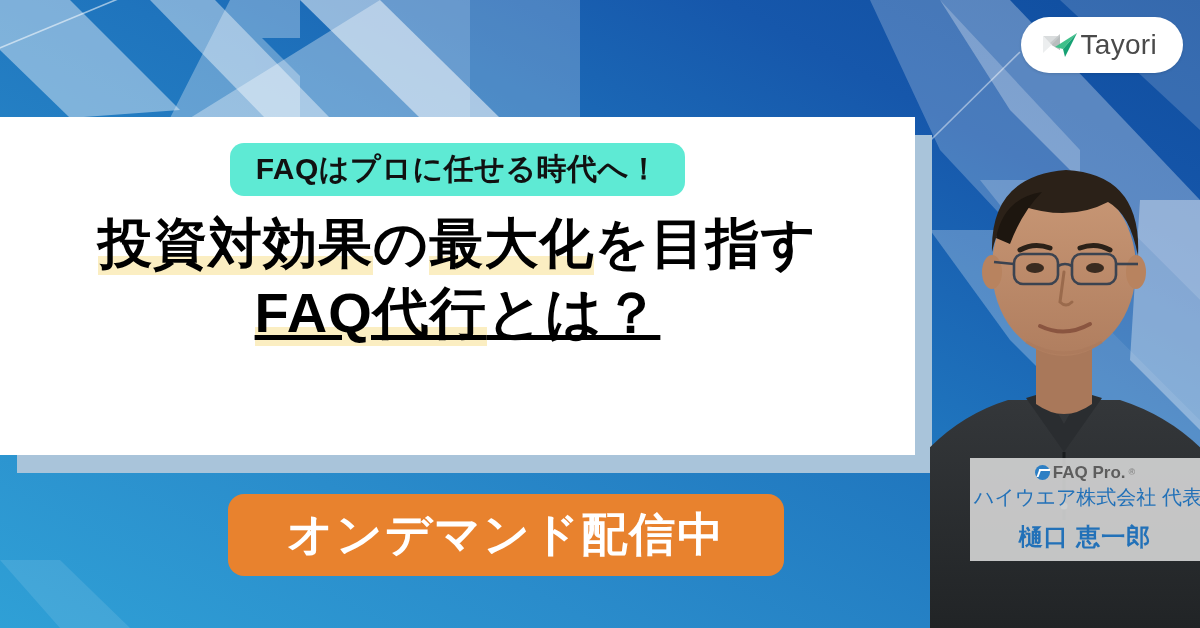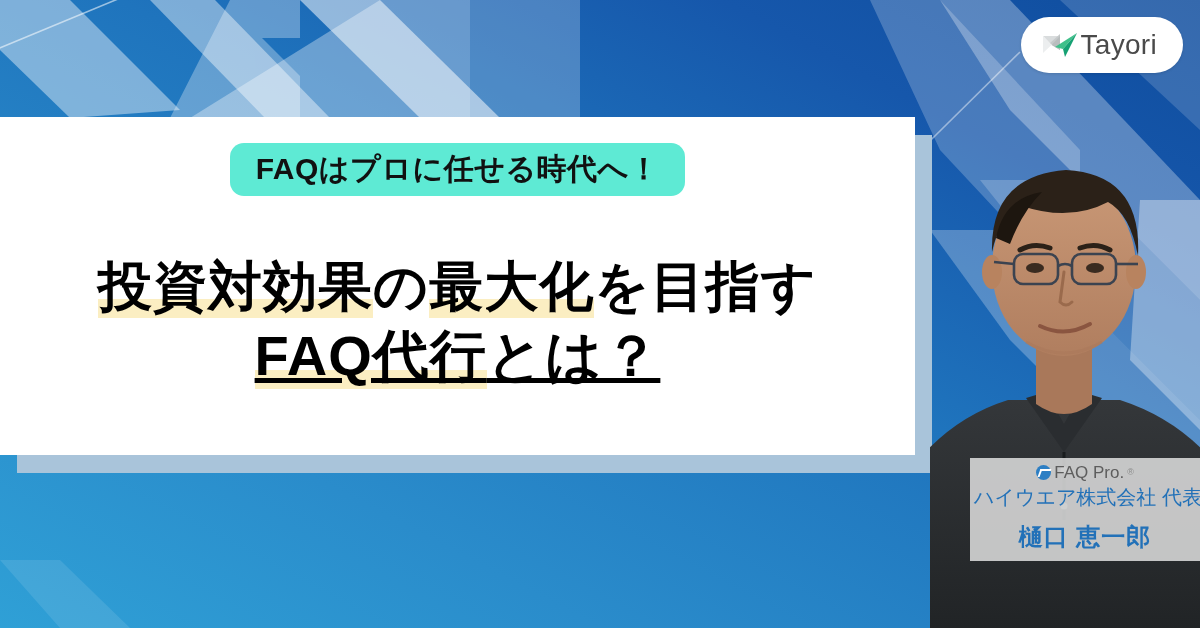--- a/index.html
+++ b/index.html
@@ -66,21 +66,21 @@
 
   
   .headline {
     margin-top: 16px;
     text-align: center;
     color: #000000;
     font-weight: bold;
     line-height: 1.16;
     white-space: nowrap;
   }
-  .headline .line1 { font-size: 54px; display: block; letter-spacing: 1px; margin-top: 43px; }
+  .headline .line1 { font-size: 54px; display: block; letter-spacing: 1px; }
   .headline .line2 { font-size: 56px; display: block; letter-spacing: 1px; margin-top: 6px; text-decoration: underline; }
   .hl {
     background: linear-gradient(to top, #fbeec2 0%, #fbeec2 30%, rgba(251,238,194,0) 30%);
     padding-bottom: 2px;
   }
 
   
   .cta {
     position: absolute;
     left: 228px;
@@ -144,21 +144,21 @@
     box-sizing: border-box;
     text-align: center;
   }
   .nameplate .brand {
     display: flex;
     align-items: center;
     justify-content: center;
     gap: 3px;
     font-size: 17px;
     color: #5d5d5d;
-    font-weight: normal;
+    font-weight: bold;
     line-height: 1;
     margin-bottom: 4px;
   }
   .nameplate .brand .dot {
     width: 15px; height: 15px; border-radius: 50%;
     background: #2d7fc4; display: inline-block; position: relative;
   }
   .nameplate .brand .dot::after {
     content: "";
     position: absolute; left: 3px; top: 4px;
@@ -275,20 +275,21 @@
           <span class="hl">投資対効果</span><span>の</span><span class="hl">最大化</span><span>を目指す</span>
         </span>
         <span class="line2">
           <span class="hl">FAQ代行</span><span>とは？</span>
         </span>
       </div>
 
     </div>
   </div>
 
+  <div class="cta">オンデマンド配信中</div>
 
   <div class="speaker">
     <svg width="270" height="628" viewBox="0 0 270 628" xmlns="http://www.w3.org/2000/svg">
       <defs>
         <clipPath id="spClip">
             <rect x="0" y="0" width="270" height="628"></rect>
           </clipPath>
         <linearGradient id="skin" x1="0" y1="0" x2="0" y2="1">
           <stop offset="0%" stop-color="#c99876"></stop>
           <stop offset="100%" stop-color="#b07e5f"></stop>

